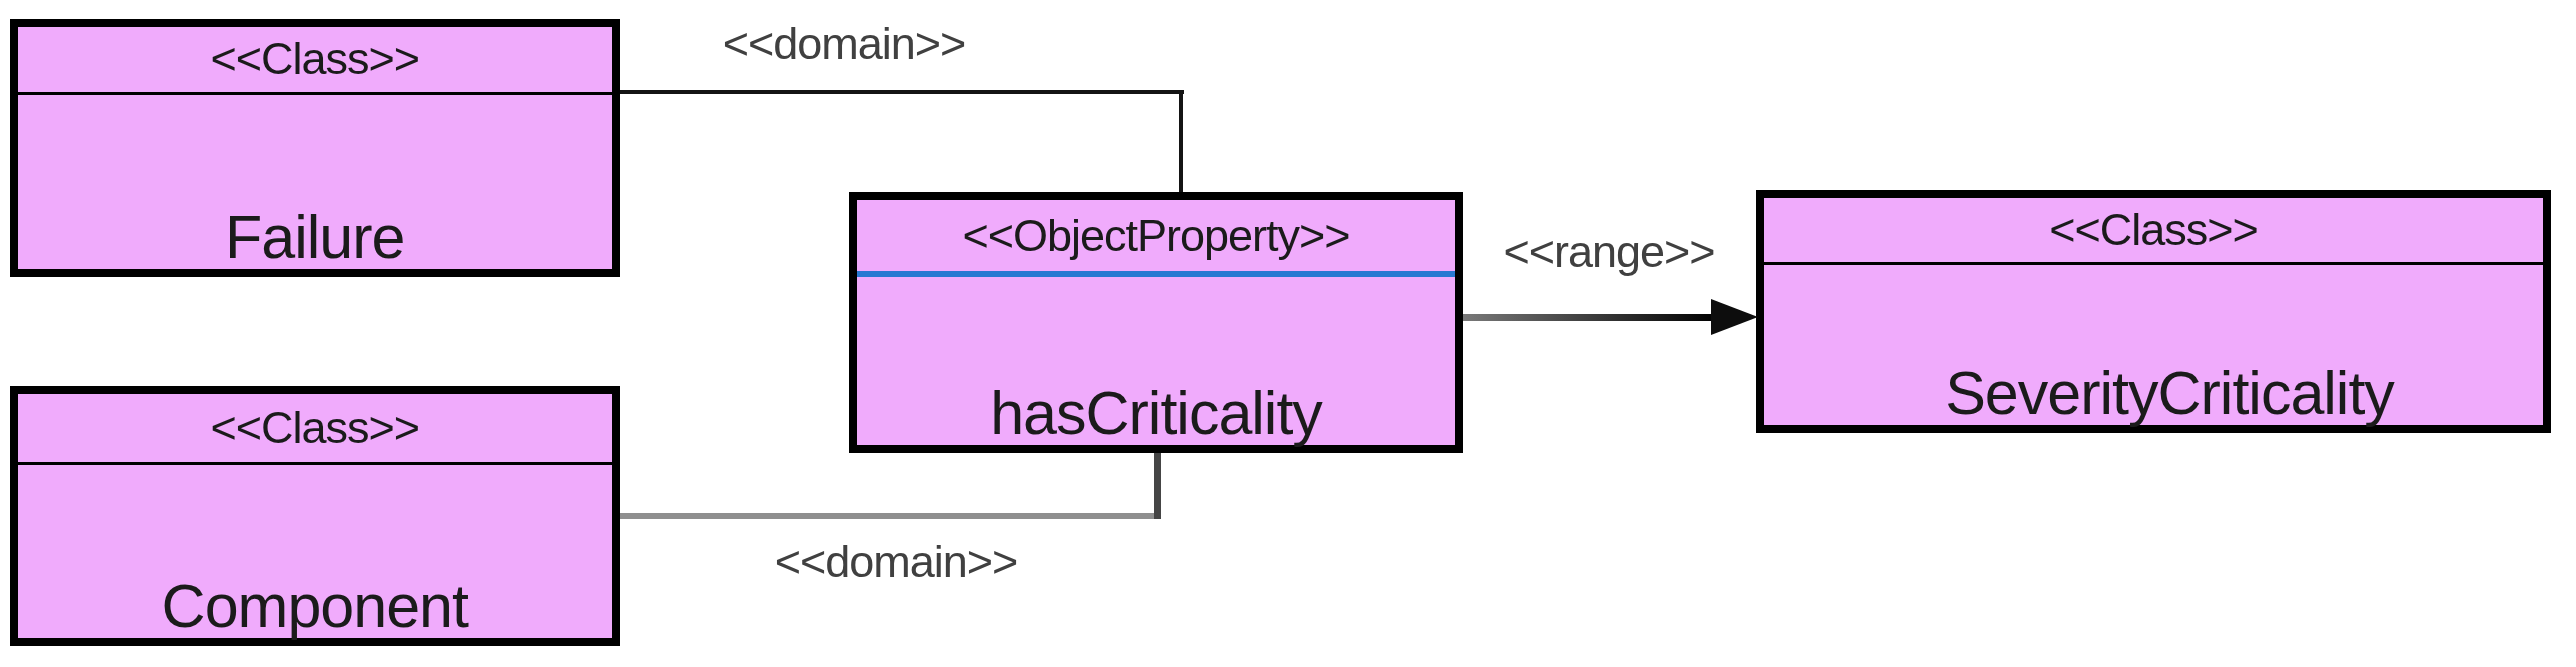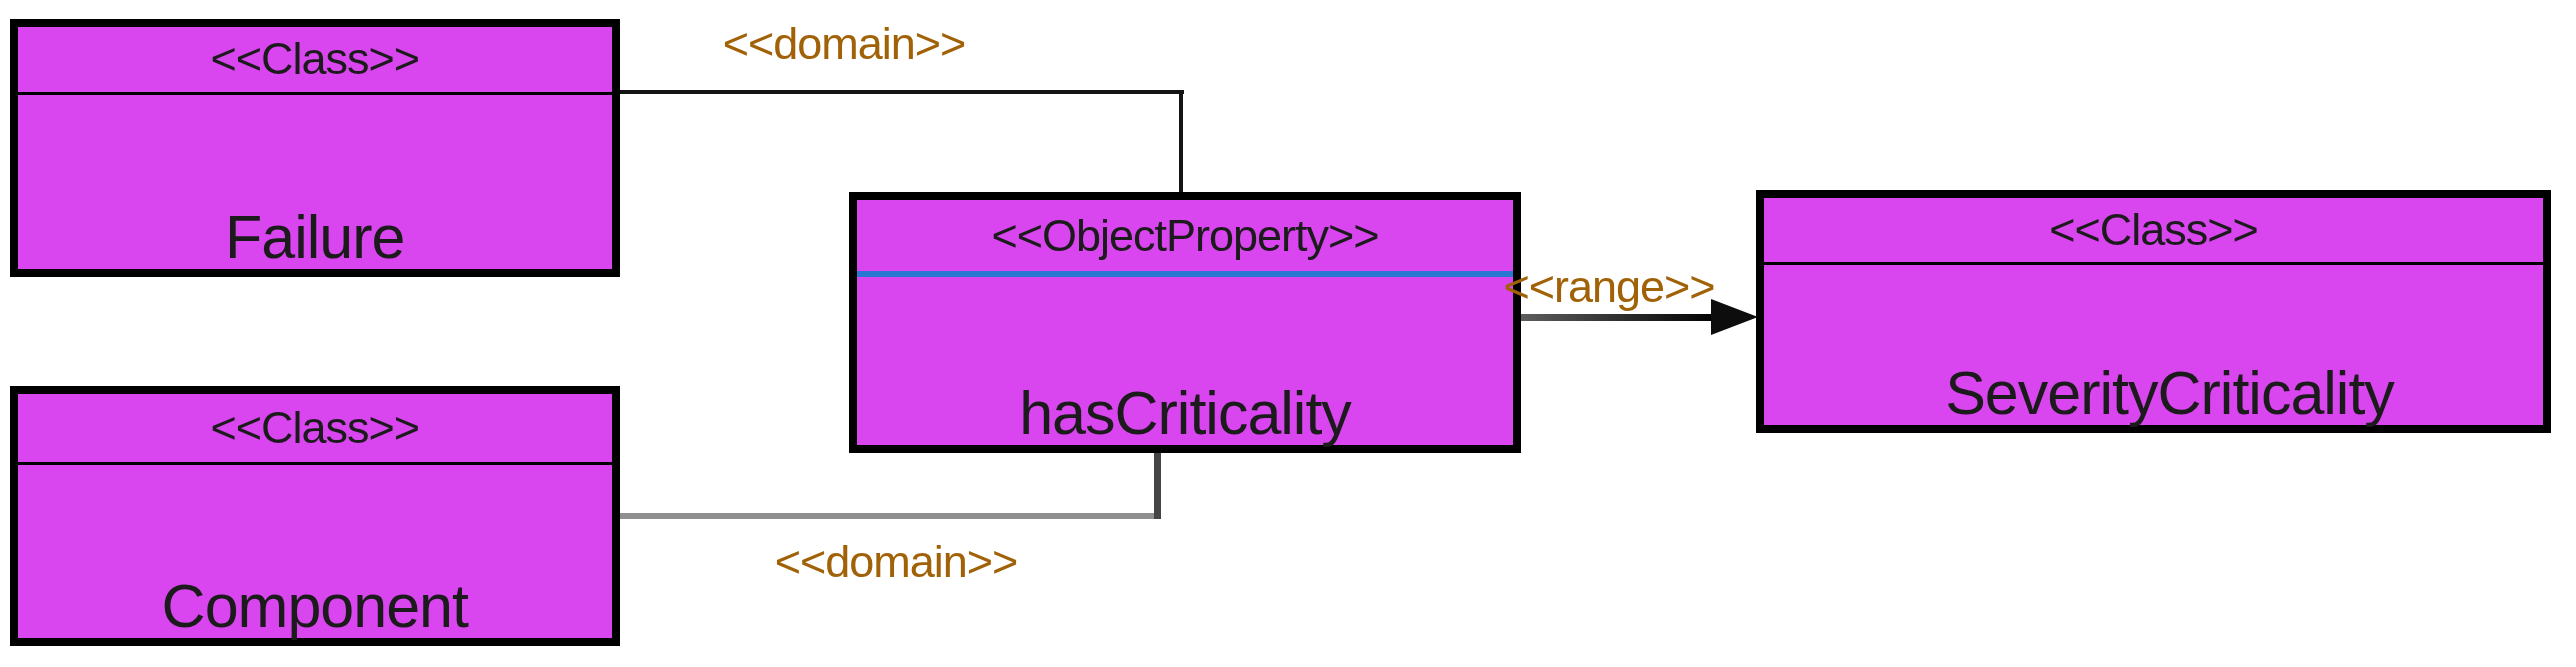--- a/index.html
+++ b/index.html
@@ -9,21 +9,21 @@
     background:#fff;
     font-family:"Liberation Sans","DejaVu Sans",sans-serif;
     color:#1b1b1b;
     overflow:hidden;
   }
   
   .uml-box{
     position:absolute;
     box-sizing:border-box;
     border:8.8px solid var(--border,#000);
-    background:#d946ef;
+    background:#f0abfc;
     display:flex;flex-direction:column;
     z-index:2;
   }
   .box-header{
     box-sizing:content-box;
     display:flex;align-items:center;justify-content:center;
     border-bottom:3.9px solid var(--border,#000);
     font-size:45px;
     letter-spacing:-1px;
     white-space:nowrap;
@@ -39,21 +39,21 @@
     letter-spacing:-1px;
     line-height:1.05;
     white-space:nowrap;
   }
   
   .line{position:absolute;z-index:1;}
   .edge-label{
     position:absolute;z-index:3;
     font-size:45px;letter-spacing:-1px;
     text-align:center;white-space:nowrap;
-    color:#a16207;
+    color:#404040;
   }
   .arrowhead{
     position:absolute;z-index:3;
     width:0;height:0;
     border-top:18.6px solid transparent;
     border-bottom:18.6px solid transparent;
     border-left:47px solid #0d0d0d;
   }
 </style>
 </head>
@@ -64,41 +64,41 @@
   <div class="line" style="left:616px;top:90px;width:568px;height:3.9px;background:var(--dark-line,#141414);"></div>
   <div class="line" style="left:1179px;top:90px;width:3.9px;height:106px;background:var(--dark-line,#141414);"></div>
   <div class="edge-label" style="left:628px;top:17.7px;width:432px;">&lt;&lt;domain&gt;&gt;</div>
 
   <div class="line" style="left:616px;top:513px;width:545px;height:5.9px;background:var(--gray-line,#8f8f8f);"></div>
   <div class="line" style="left:1154px;top:447px;width:6.9px;height:72px;background:var(--vertical-gray-dark,#454545);"></div>
   <div class="edge-label" style="left:680px;top:536px;width:432px;">&lt;&lt;domain&gt;&gt;</div>
 
   <div class="line" style="left:1428px;top:314px;width:289px;height:6.9px;background:linear-gradient(to right,var(--range-line-start,#8a8a8a),var(--range-line-end,#000));"></div>
   <div class="arrowhead" style="left:1711px;top:299px;"></div>
-  <div class="edge-label" style="left:1462px;top:261px;width:294px;">&lt;&lt;range&gt;&gt;</div>
+  <div class="edge-label" style="left:1462px;top:226px;width:294px;">&lt;&lt;range&gt;&gt;</div>
 
   <div class="uml-box" style="left:9.8px;top:18.6px;width:610px;height:258px;">
     <div class="box-header" style="height: 65px;">
       <span>&lt;&lt;Class&gt;&gt;</span>
     </div>
     <div class="box-body" style="padding-top:11.8px;">
       <span class="box-name">Failure</span>
     </div>
   </div>
 
   <div class="uml-box" style="left:9.8px;top:386px;width:610px;height:260px;">
     <div class="box-header" style="height: 68px;">
       <span>&lt;&lt;Class&gt;&gt;</span>
     </div>
     <div class="box-body" style="padding-top:2px;">
       <span class="box-name">Component</span>
     </div>
   </div>
 
-  <div class="uml-box" style="left:849px;top:192px;width:672px;height:261px;">
+  <div class="uml-box" style="left:849px;top:192px;width:614px;height:261px;">
     <div class="box-header blue" style="height: 71px;">
       <span>&lt;&lt;ObjectProperty&gt;&gt;</span>
     </div>
     <div class="box-body" style="padding-top:17px;">
       <span class="box-name">hasCriticality</span>
     </div>
   </div>
 
   <div class="uml-box" style="left:1756px;top:190px;width:795px;height:243px;">
     <div class="box-header" style="height: 64px;">

